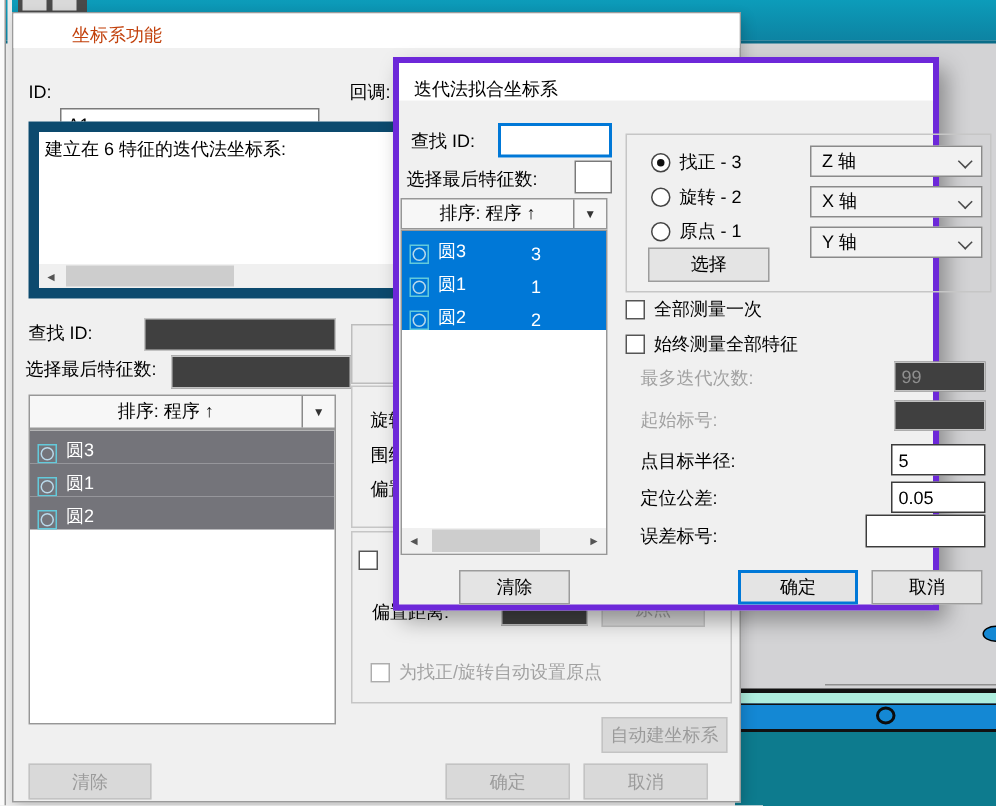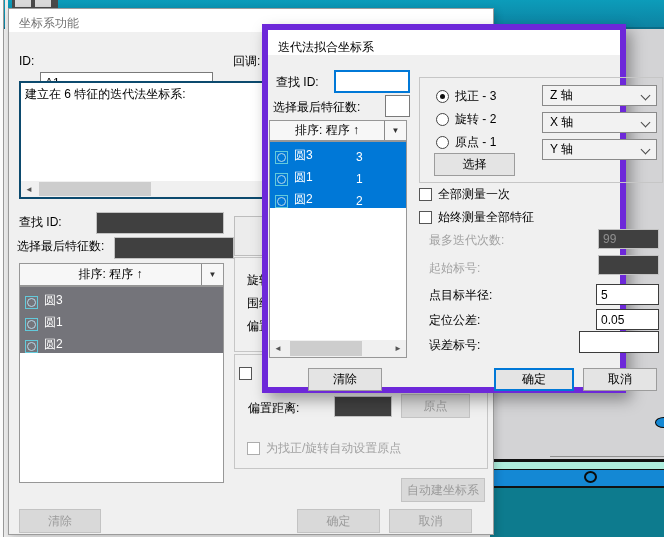--- a/index.html
+++ b/index.html
@@ -81,29 +81,29 @@
 <div class="abs" style="left:12px;top:0;width:46px;height:8px;background:#4a4a4a;z-index:2;">
   <div class="abs" style="left:3px;top:0;width:16px;height:7px;background:#d9d9d9;"></div>
   <div class="abs" style="left:23px;top:0;width:16px;height:7px;background:#d9d9d9;"></div>
 </div>
 
 <div class="abs" style="left:0;top:0;width:4px;height:537px;background:#fbfbfb;border-right:1px solid #9a9a9a;z-index:2;"></div>
 <div class="abs" style="left:5px;top:0;width:3px;height:537px;background:#ececec;z-index:2;"></div>
 
 <div class="dlg" style="left:8px;top:8px;width:486px;height:527px;border:1px solid #9b9b9b;box-shadow:2px 3px 8px rgba(0,0,0,0.18);z-index:3;">
   <div class="dlg-title" style="height:23px;">
-    <span style="color:#737373;">坐标系功能</span>
+    <span style="color:#c2410c;margin-left:29px;">坐标系功能</span>
   </div>
 
   <span class="lbl" style="left:10px;top:45px;">ID:</span>
   <input class="tb" style="left: 31px; top: 40px; width: 173px; height: 22px; margin-top: 23px;" value="A1">
   <span class="lbl" style="left:224px;top:45px;">回调:</span>
   <input class="tb" style="left: 262px; top: 40px; width: 120px; height: 22px;" value="">
 
-  <div class="abs" style="left:10px;top:72px;width:459px;height:118px;background:#fff;border:2px solid #0c4a6e;">
+  <div class="abs" style="left:10px;top:72px;width:459px;height:118px;background:#fff;border:7px solid #0c4a6e;">
     <div class="abs" style="left:4px;top:3px;white-space:nowrap;">建立在 6 特征的迭代法坐标系:</div>
     <div class="hsb" style="left:0;right:0;bottom:0;height:16px;">
       <div class="arr">◄</div>
       <div class="track">
         <div class="thumb" style="left:2px;width:112px;"></div>
       </div>
       <div class="arr">►</div>
     </div>
   </div>
 
@@ -144,21 +144,21 @@
   <button class="btn dis" style="left:392px;top:385px;width:69px;height:24px;">原点</button>
   <div class="cb dis" style="left:238px;top:433px;"></div>
   <span class="lbl dis" style="left:257px;top:432px;">为找正/旋转自动设置原点</span>
   <button class="btn dis" style="left:392px;top:469px;width:84px;height:24px;">自动建坐标系</button>
 
   <button class="btn dis" style="left:10px;top:500px;width:82px;height:24px;">清除</button>
   <button class="btn dis" style="left:288px;top:500px;width:83px;height:24px;">确定</button>
   <button class="btn dis" style="left:380px;top:500px;width:83px;height:24px;">取消</button>
 </div>
 
-<div class="dlg" style="left:262px;top:24px;width:364px;height:369px;border:6px solid #6d28d9;box-shadow:5px 7px 14px rgba(0,0,0,0.35);z-index:4;">
+<div class="dlg" style="left:262px;top:38px;width:364px;height:369px;border:4px solid #6d28d9;box-shadow:5px 7px 14px rgba(0,0,0,0.35);z-index:4;">
   <div class="dlg-title" style="height:25px;">
     <span style="top:9px;color:#000;">迭代法拟合坐标系</span>
   </div>
 
   <span class="lbl" style="left:8px;top:45px;">查找 ID:</span>
   <input class="tb focus" style="left: 66px; top: 40px; width: 76px; height: 23px;" value="">
   <span class="lbl" style="left:5px;top:70px;">选择最后特征数:</span>
   <input class="tb" style="left: 117px; top: 65px; width: 25px; height: 22px;" value="">
 
   <div class="sorthdr" style="left:1px;top:90px;width:138px;height:21px;">

